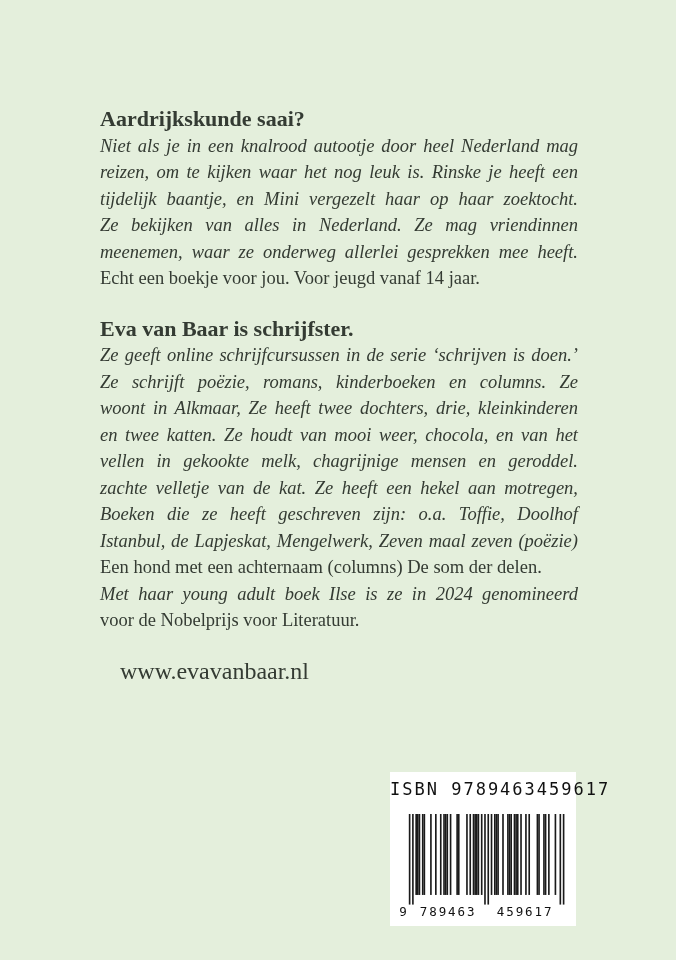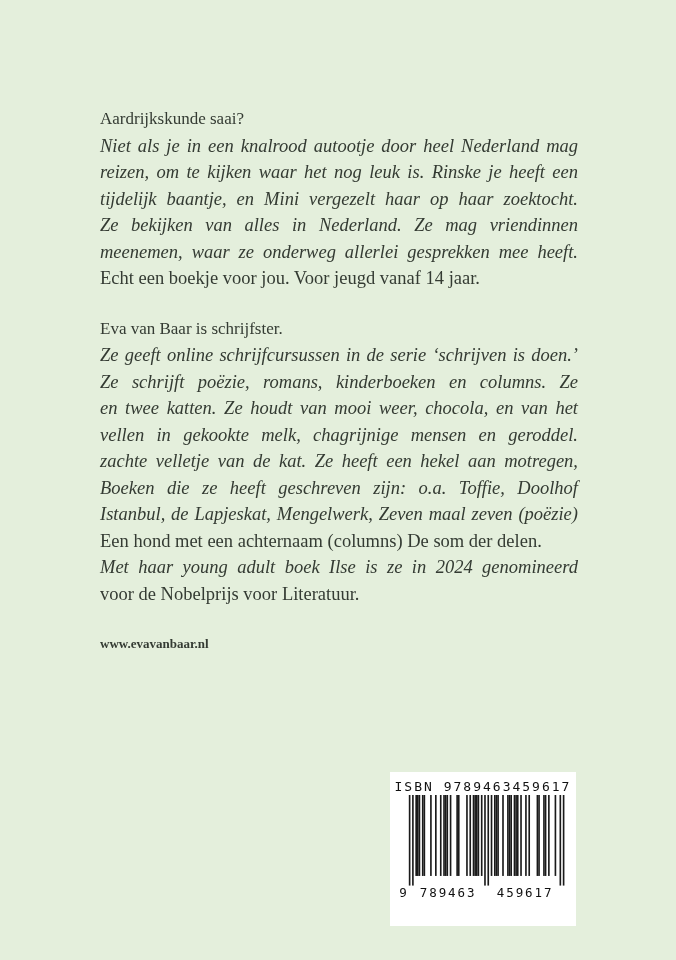--- a/index.html
+++ b/index.html
@@ -16,50 +16,51 @@
     overflow: hidden;
   }
   .text-block {
     position: absolute;
     left: 100px; top: 106px;
     width: 478px;
     font-size: 18.5px;
     line-height: 26.5px;
   }
   .heading {
-    font-size: 17px;
+    font-size: 22px;
     line-height: 26.5px;
-    font-weight: normal;
+    font-weight: bold;
     margin: 0;
   }
   .gap { margin-top: 24px; }
   .para { margin: 0; }
   .line { text-align: justify; white-space: normal; }
   .line.just { text-align: justify; text-align-last: justify; font-style: italic; }
   .website {
-    font-weight: bold;
-    font-size: 13px;
+    font-weight: normal;
+    font-size: 24px;
     line-height: 26.5px;
+    margin-left: 20px;
   }
   .barcode-box {
     position: absolute;
     left: 390px; top: 772px;
     width: 186px; height: 154px;
     background: var(--box, #ffffff);
     box-sizing: border-box;
     padding-top: 7px;
     text-align: center;
   }
   .isbn-label {
     font-family: "DejaVu Sans Mono", monospace;
-    font-size: 13px;
+    font-size: 17px;
     letter-spacing: 2px;
     color: #111;
     white-space: nowrap;
-    margin-bottom: 1px;
+    margin-bottom: 15px;
   }
   #barcode-svg {
     width: 172px;
     height: 106px;
     display: inline-block;
   }
   .bc-num {
     font-family: "DejaVu Sans Mono", monospace;
     font-size: 13px;
     letter-spacing: 2px;
@@ -77,20 +78,21 @@
         <div class="line just">reizen, om te kijken waar het nog leuk is. Rinske je heeft een</div>
         <div class="line just">tijdelijk baantje, en Mini vergezelt haar op haar zoektocht.</div>
         <div class="line just">Ze bekijken van alles in Nederland. Ze mag vriendinnen</div>
         <div class="line just">meenemen, waar ze onderweg allerlei gesprekken mee heeft.</div>
         <div class="line">Echt een boekje voor jou. Voor jeugd vanaf 14 jaar.</div>
       </div>
     <h2 class="heading gap">Eva van Baar is schrijfster.</h2>
     <div class="para">
         <div class="line just">Ze geeft online schrijfcursussen in de serie ‘schrijven is doen.’</div>
         <div class="line just">Ze schrijft poëzie, romans, kinderboeken en columns. Ze</div>
+        <div class="line just">woont in Alkmaar, Ze heeft twee dochters, drie, kleinkinderen</div>
         <div class="line just">en twee katten. Ze houdt van mooi weer, chocola, en van het</div>
         <div class="line just">vellen in gekookte melk, chagrijnige mensen en geroddel.</div>
         <div class="line just">zachte velletje van de kat. Ze heeft een hekel aan motregen,</div>
         <div class="line just">Boeken die ze heeft geschreven zijn: o.a. Toffie, Doolhof</div>
         <div class="line just">Istanbul, de Lapjeskat, Mengelwerk, Zeven maal zeven (poëzie)</div>
         <div class="line">Een hond met een achternaam (columns) De som der delen.</div>
         <div class="line just">Met haar young adult boek Ilse is ze in 2024 genomineerd</div>
         <div class="line">voor de Nobelprijs voor Literatuur.</div>
       </div>
     <div class="website gap">www.evavanbaar.nl</div>

